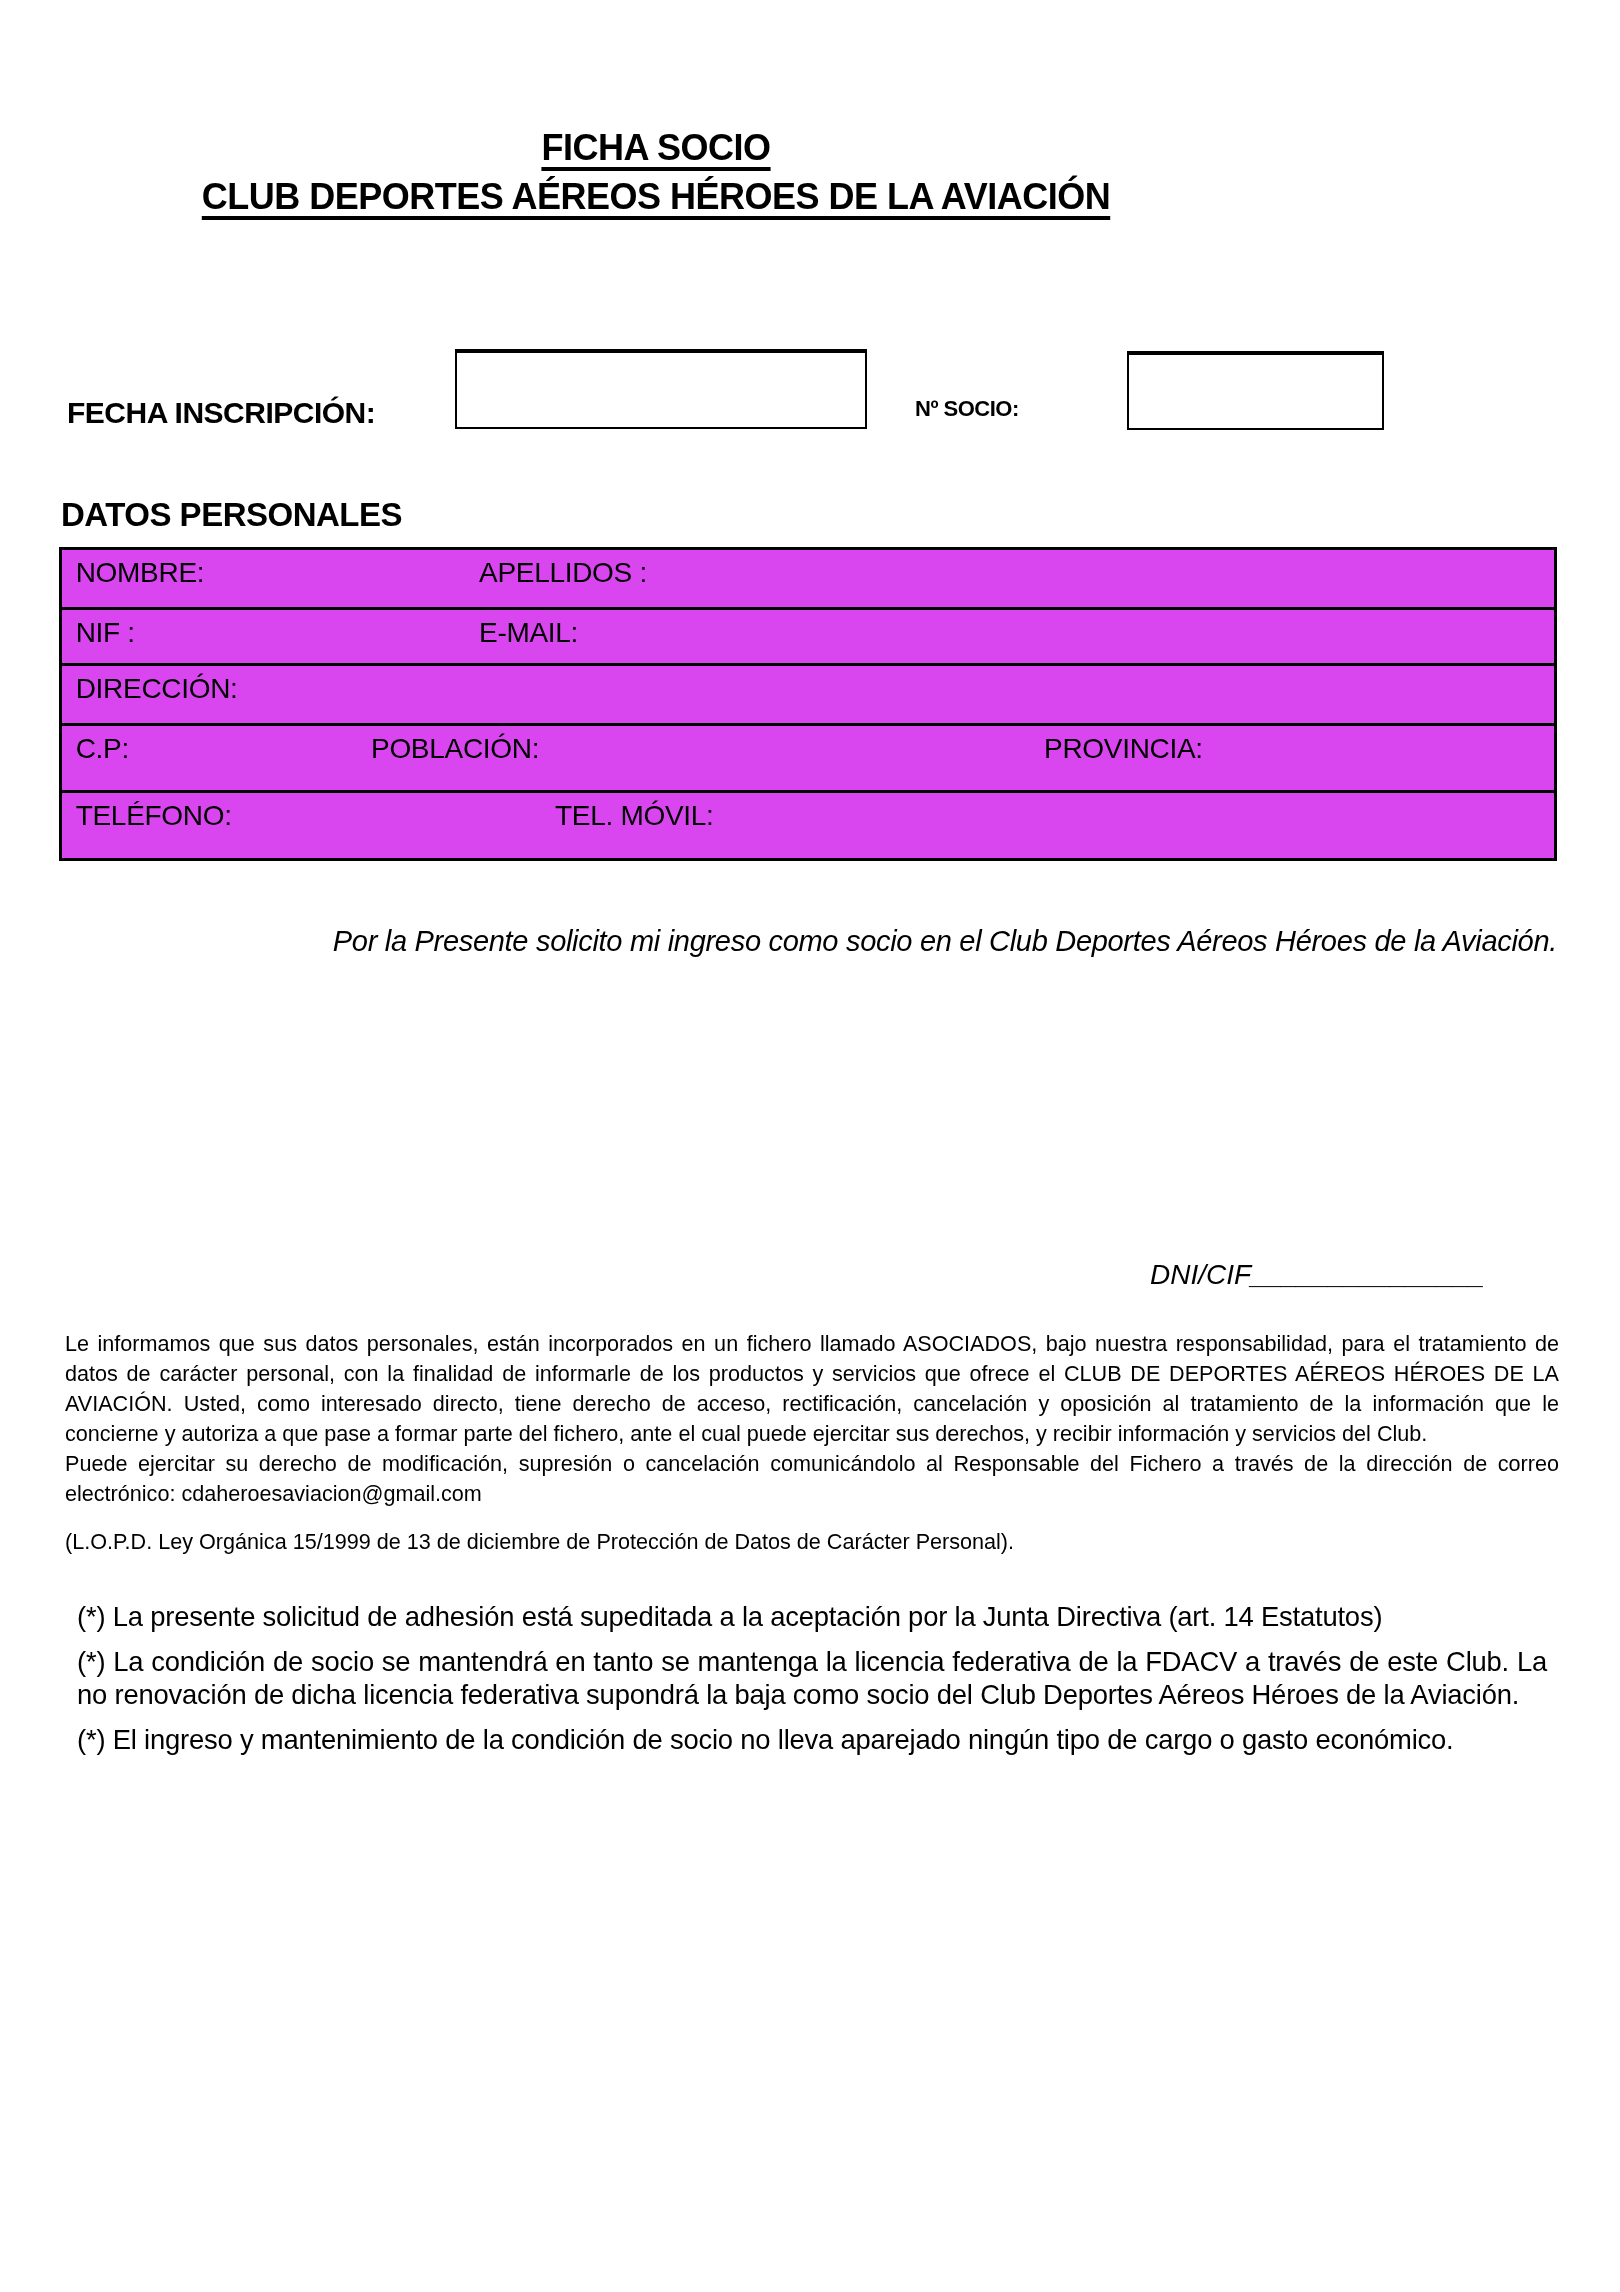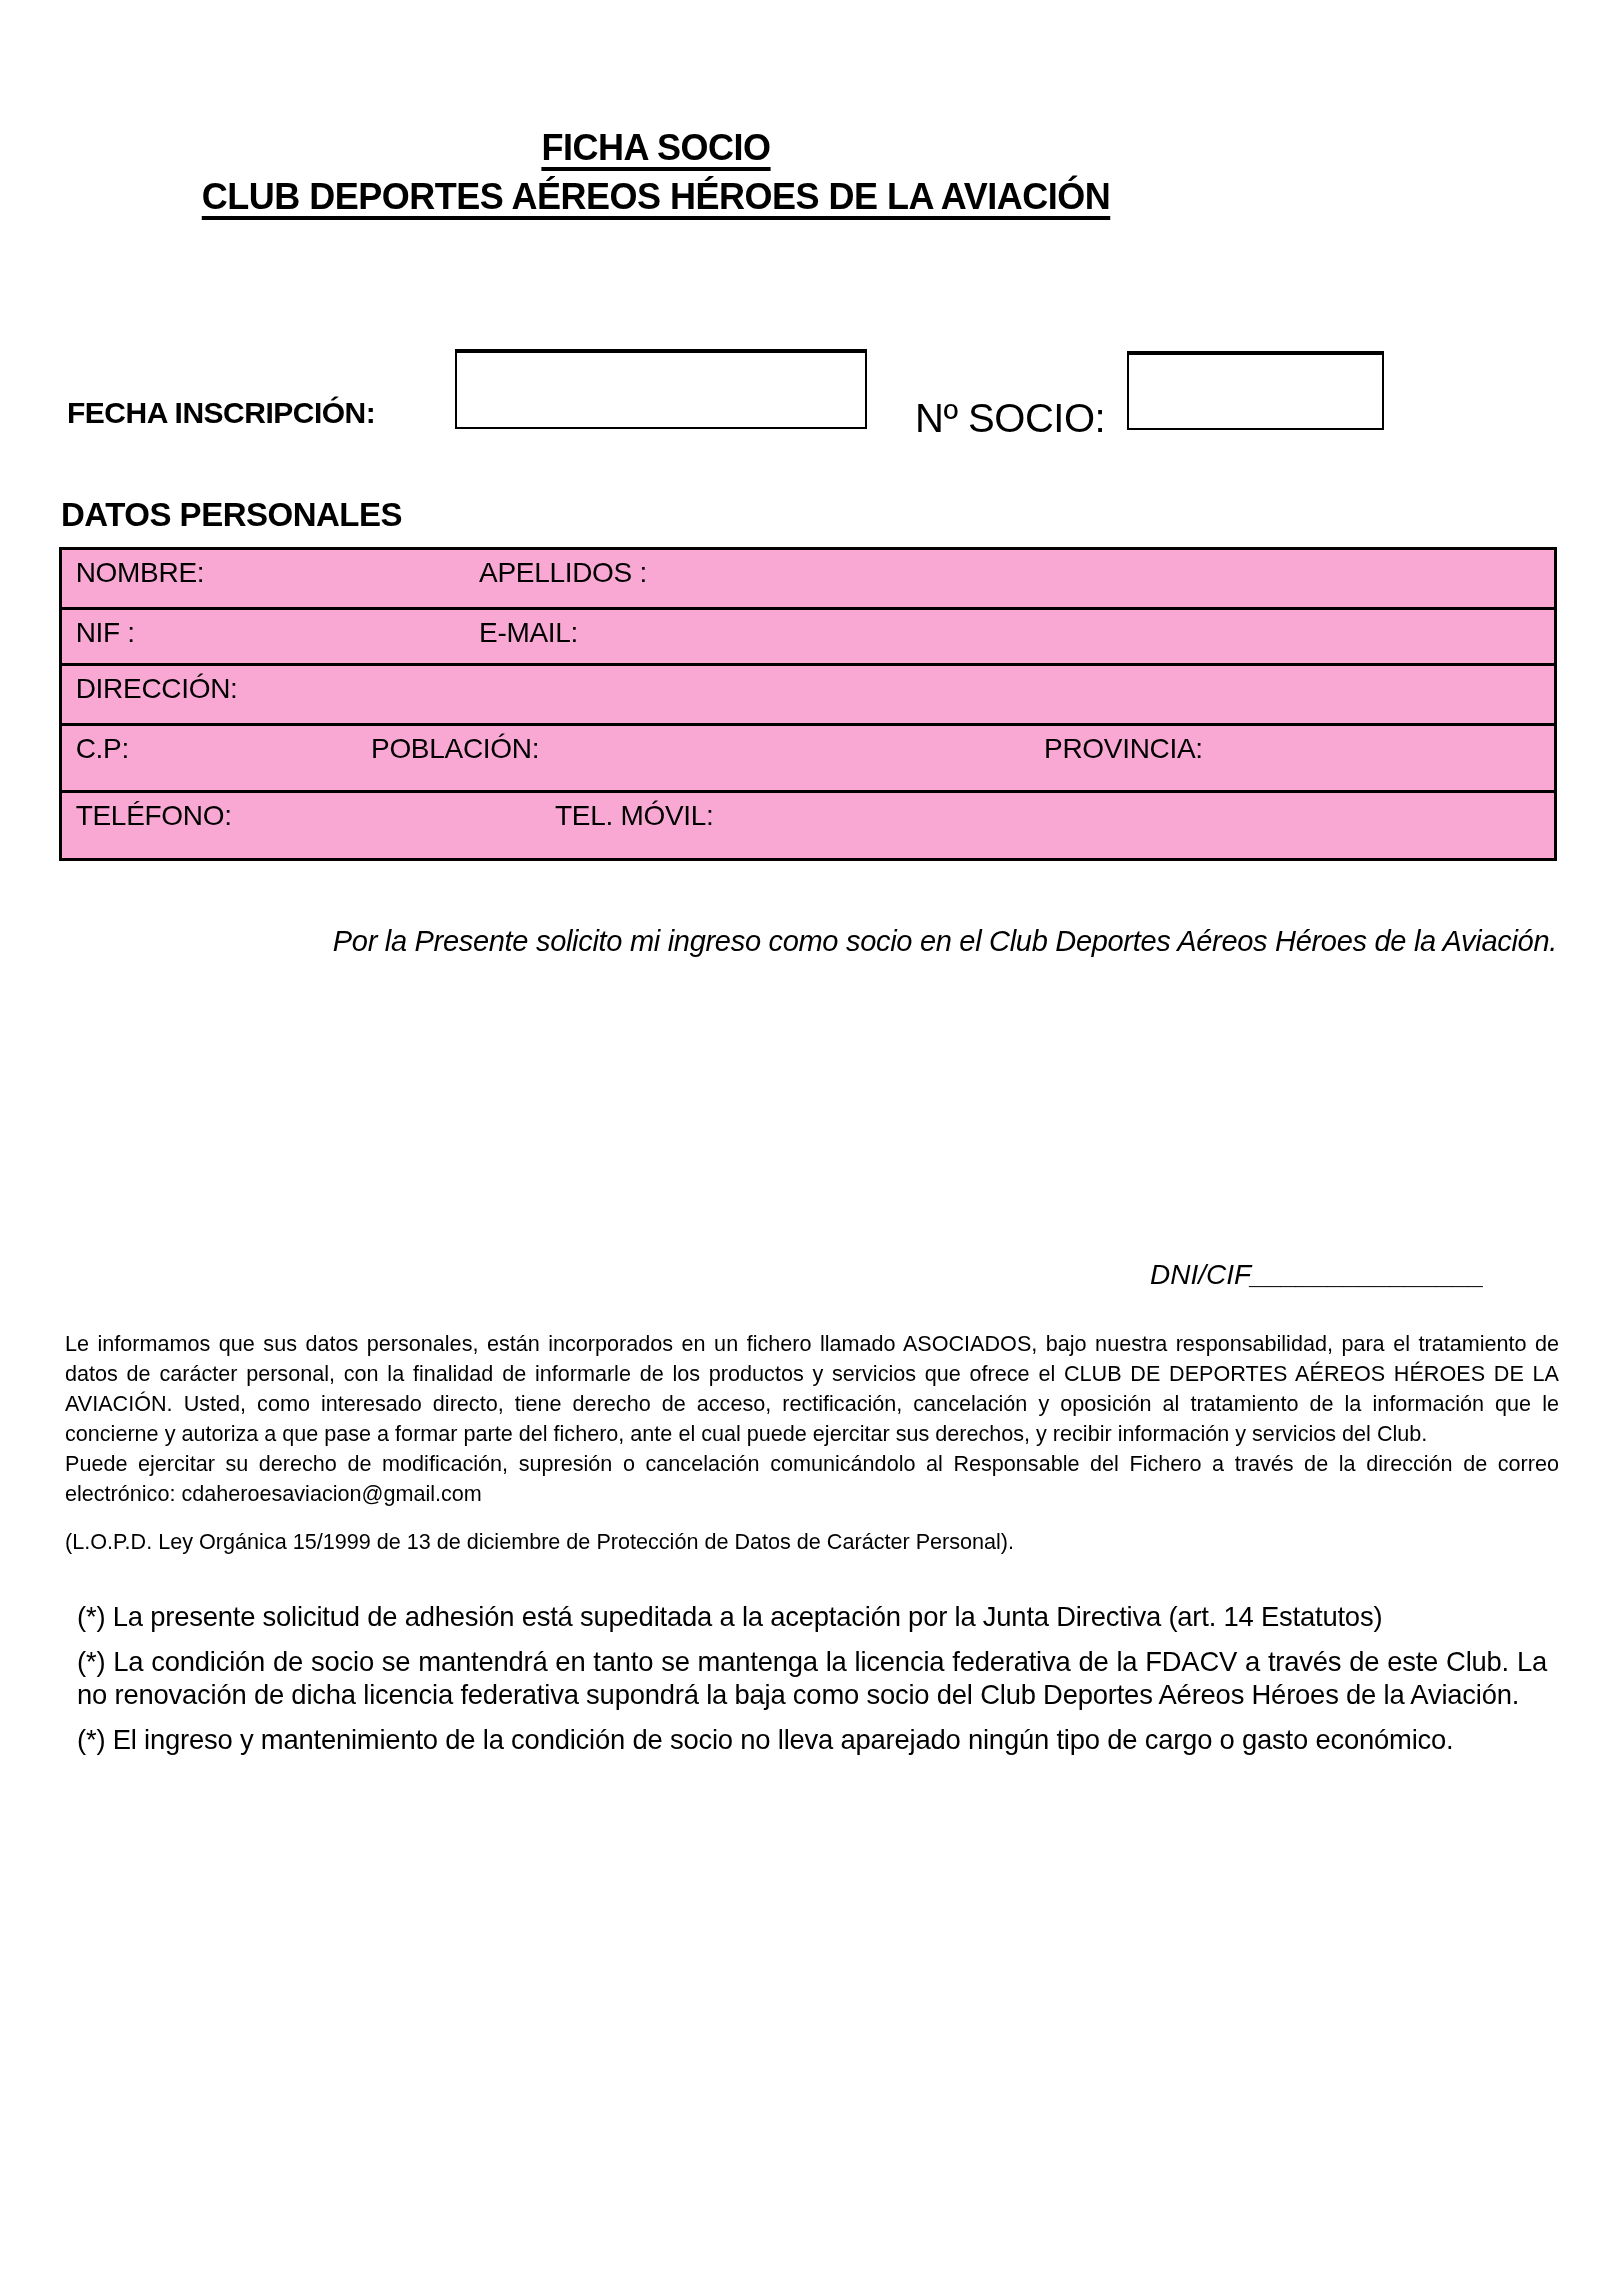--- a/index.html
+++ b/index.html
@@ -49,22 +49,22 @@
     width: 408px;
     height: 74px;
     border: 2.9px solid #000;
     border-top-width: 4.9px;
     background: #fff;
   }
   .socio-label {
     position: absolute;
     left: 915px;
     top: 396px;
-    font-size: 40px;
-    font-weight: 400;
+    font-size: 22px;
+    font-weight: 700;
     letter-spacing: -0.5px;
   }
   .socio-box {
     position: absolute;
     left: 1127px;
     top: 351px;
     width: 253px;
     height: 73px;
     border: 2.9px solid #000;
     border-top-width: 4.9px;
@@ -79,21 +79,21 @@
     font-weight: 700;
     letter-spacing: -0.5px;
   }
   .dp-table {
     position: absolute;
     left: 59px;
     top: 547px;
     width: 1498px;
     border: 3.9px solid #000;
     box-sizing: border-box;
-    background: #f9a8d4;
+    background: #d946ef;
   }
   .dp-row {
     position: relative;
     border-bottom: 3.9px solid #000;
   }
   .dp-row:last-child { border-bottom: none; }
   .dp-row.h1 { height: 57px; }
   .dp-row.h2 { height: 53px; }
   .dp-row.h3 { height: 57px; }
   .dp-row.h4 { height: 64px; }

